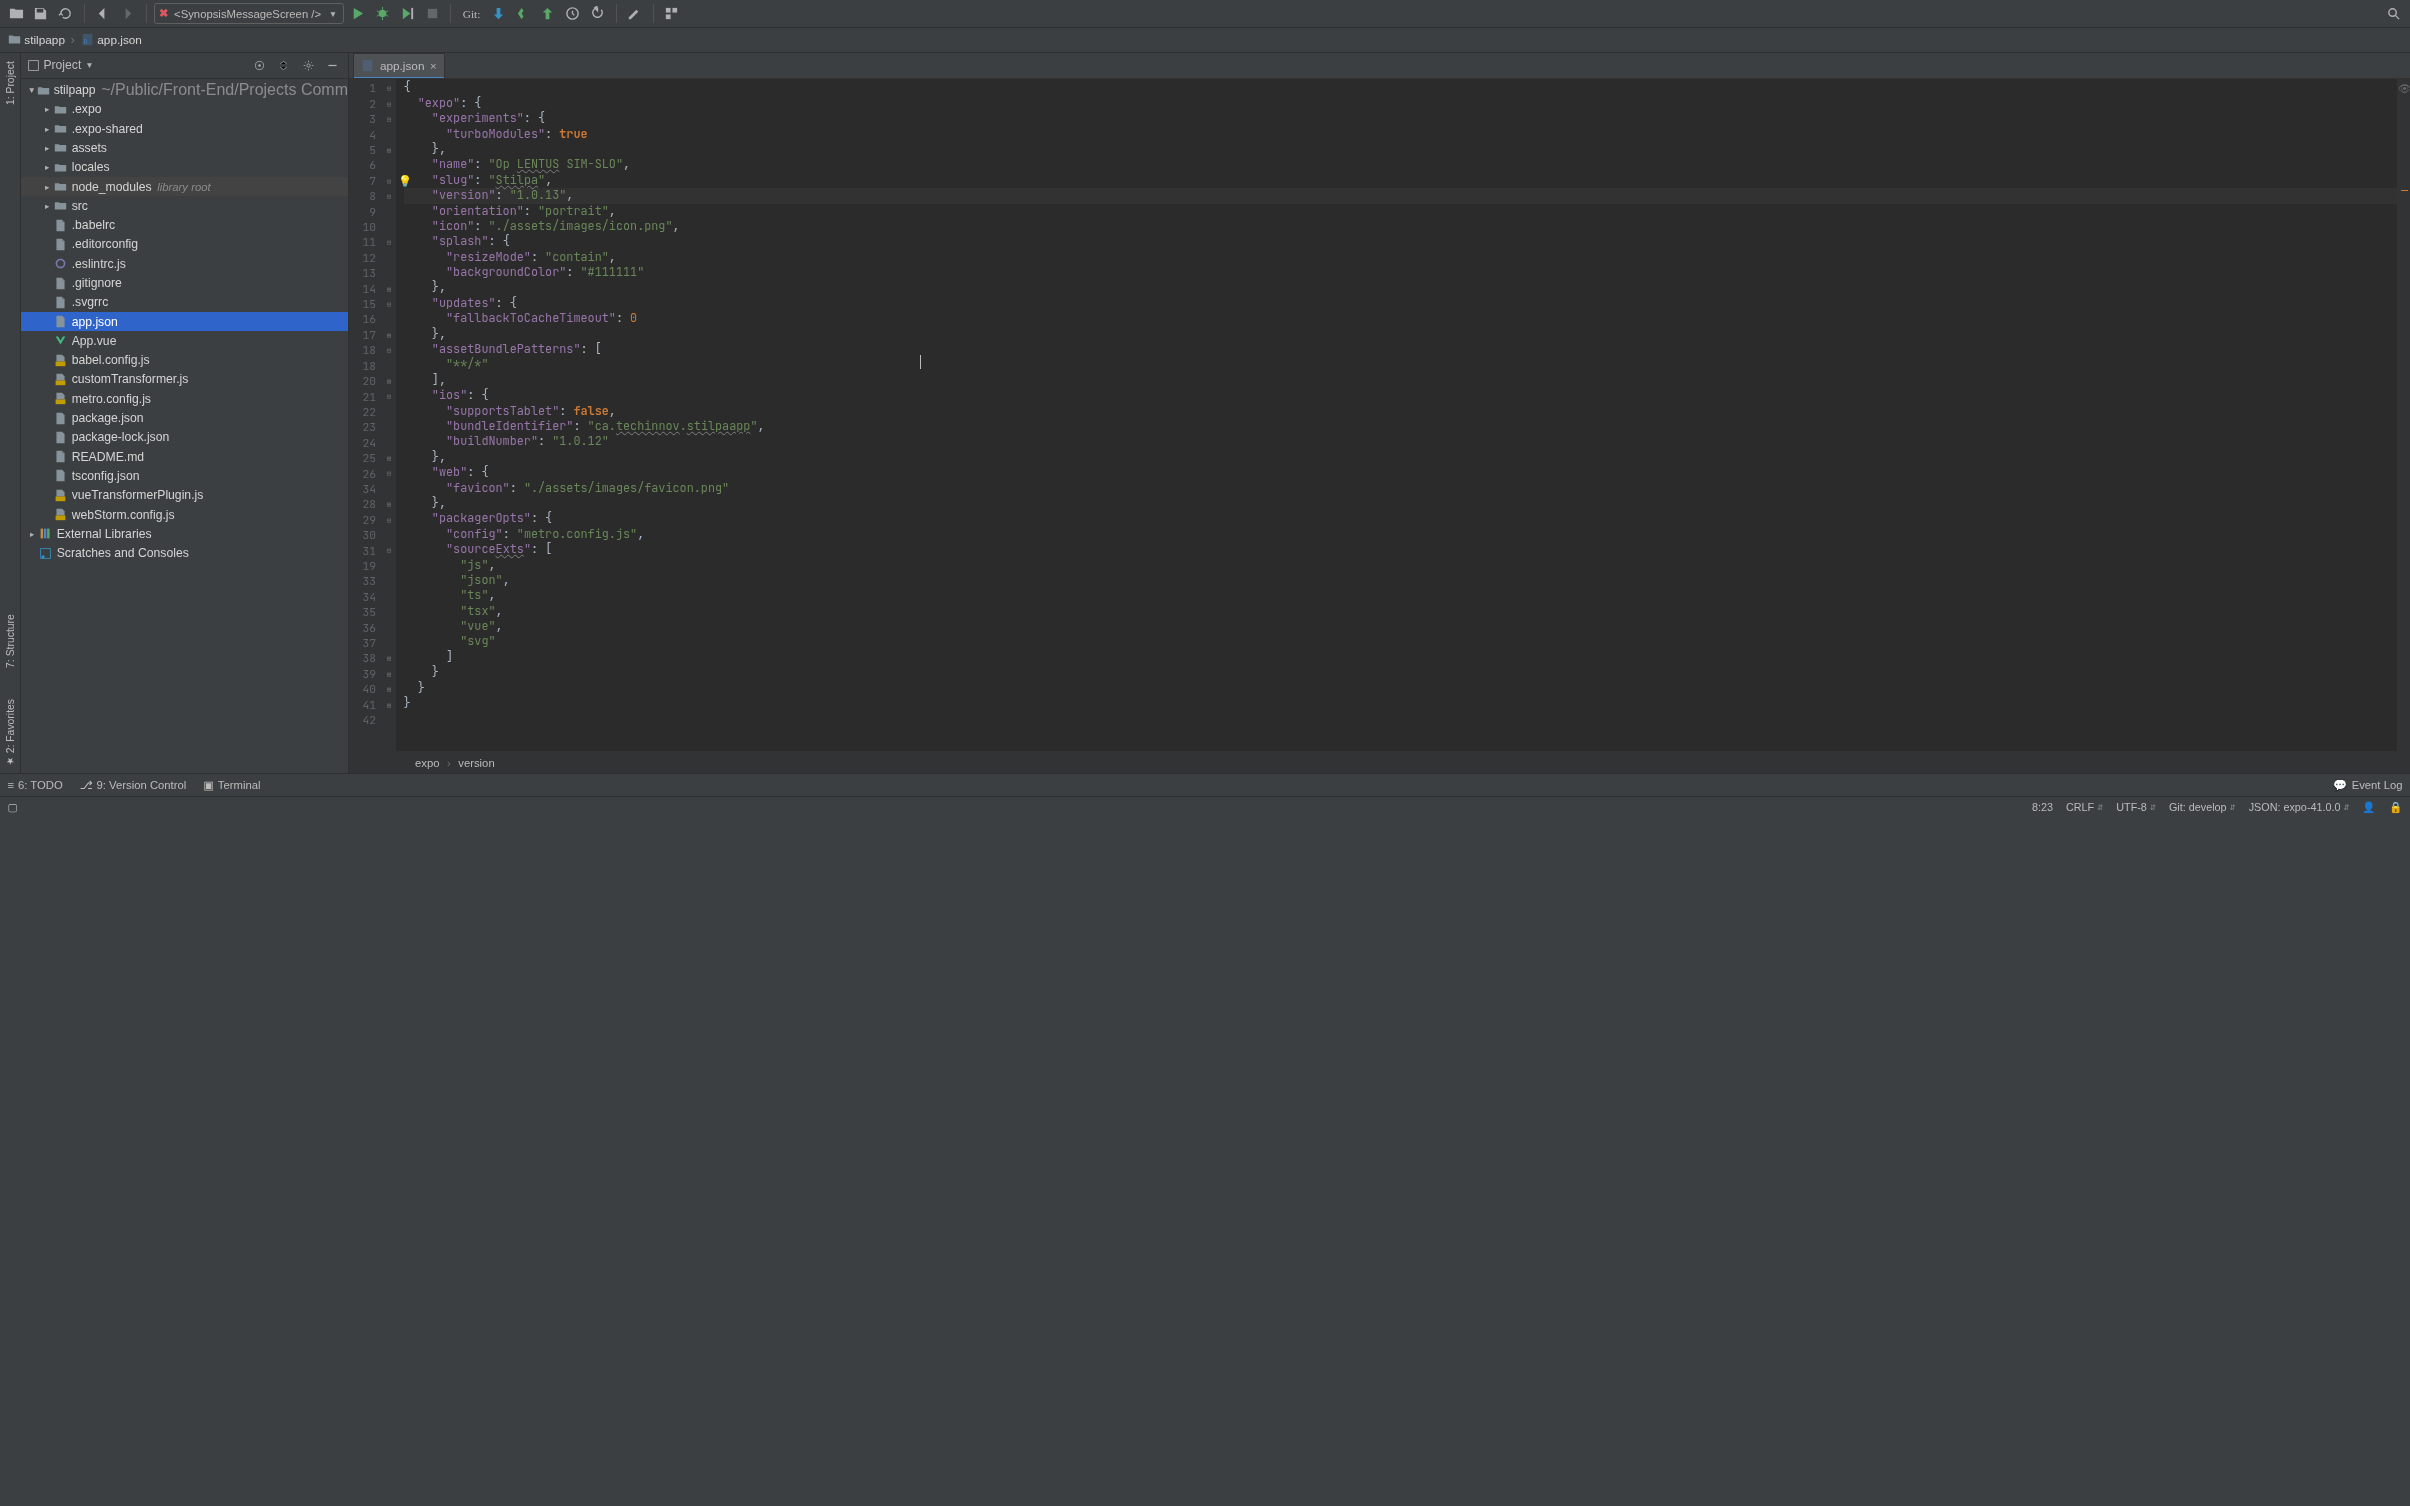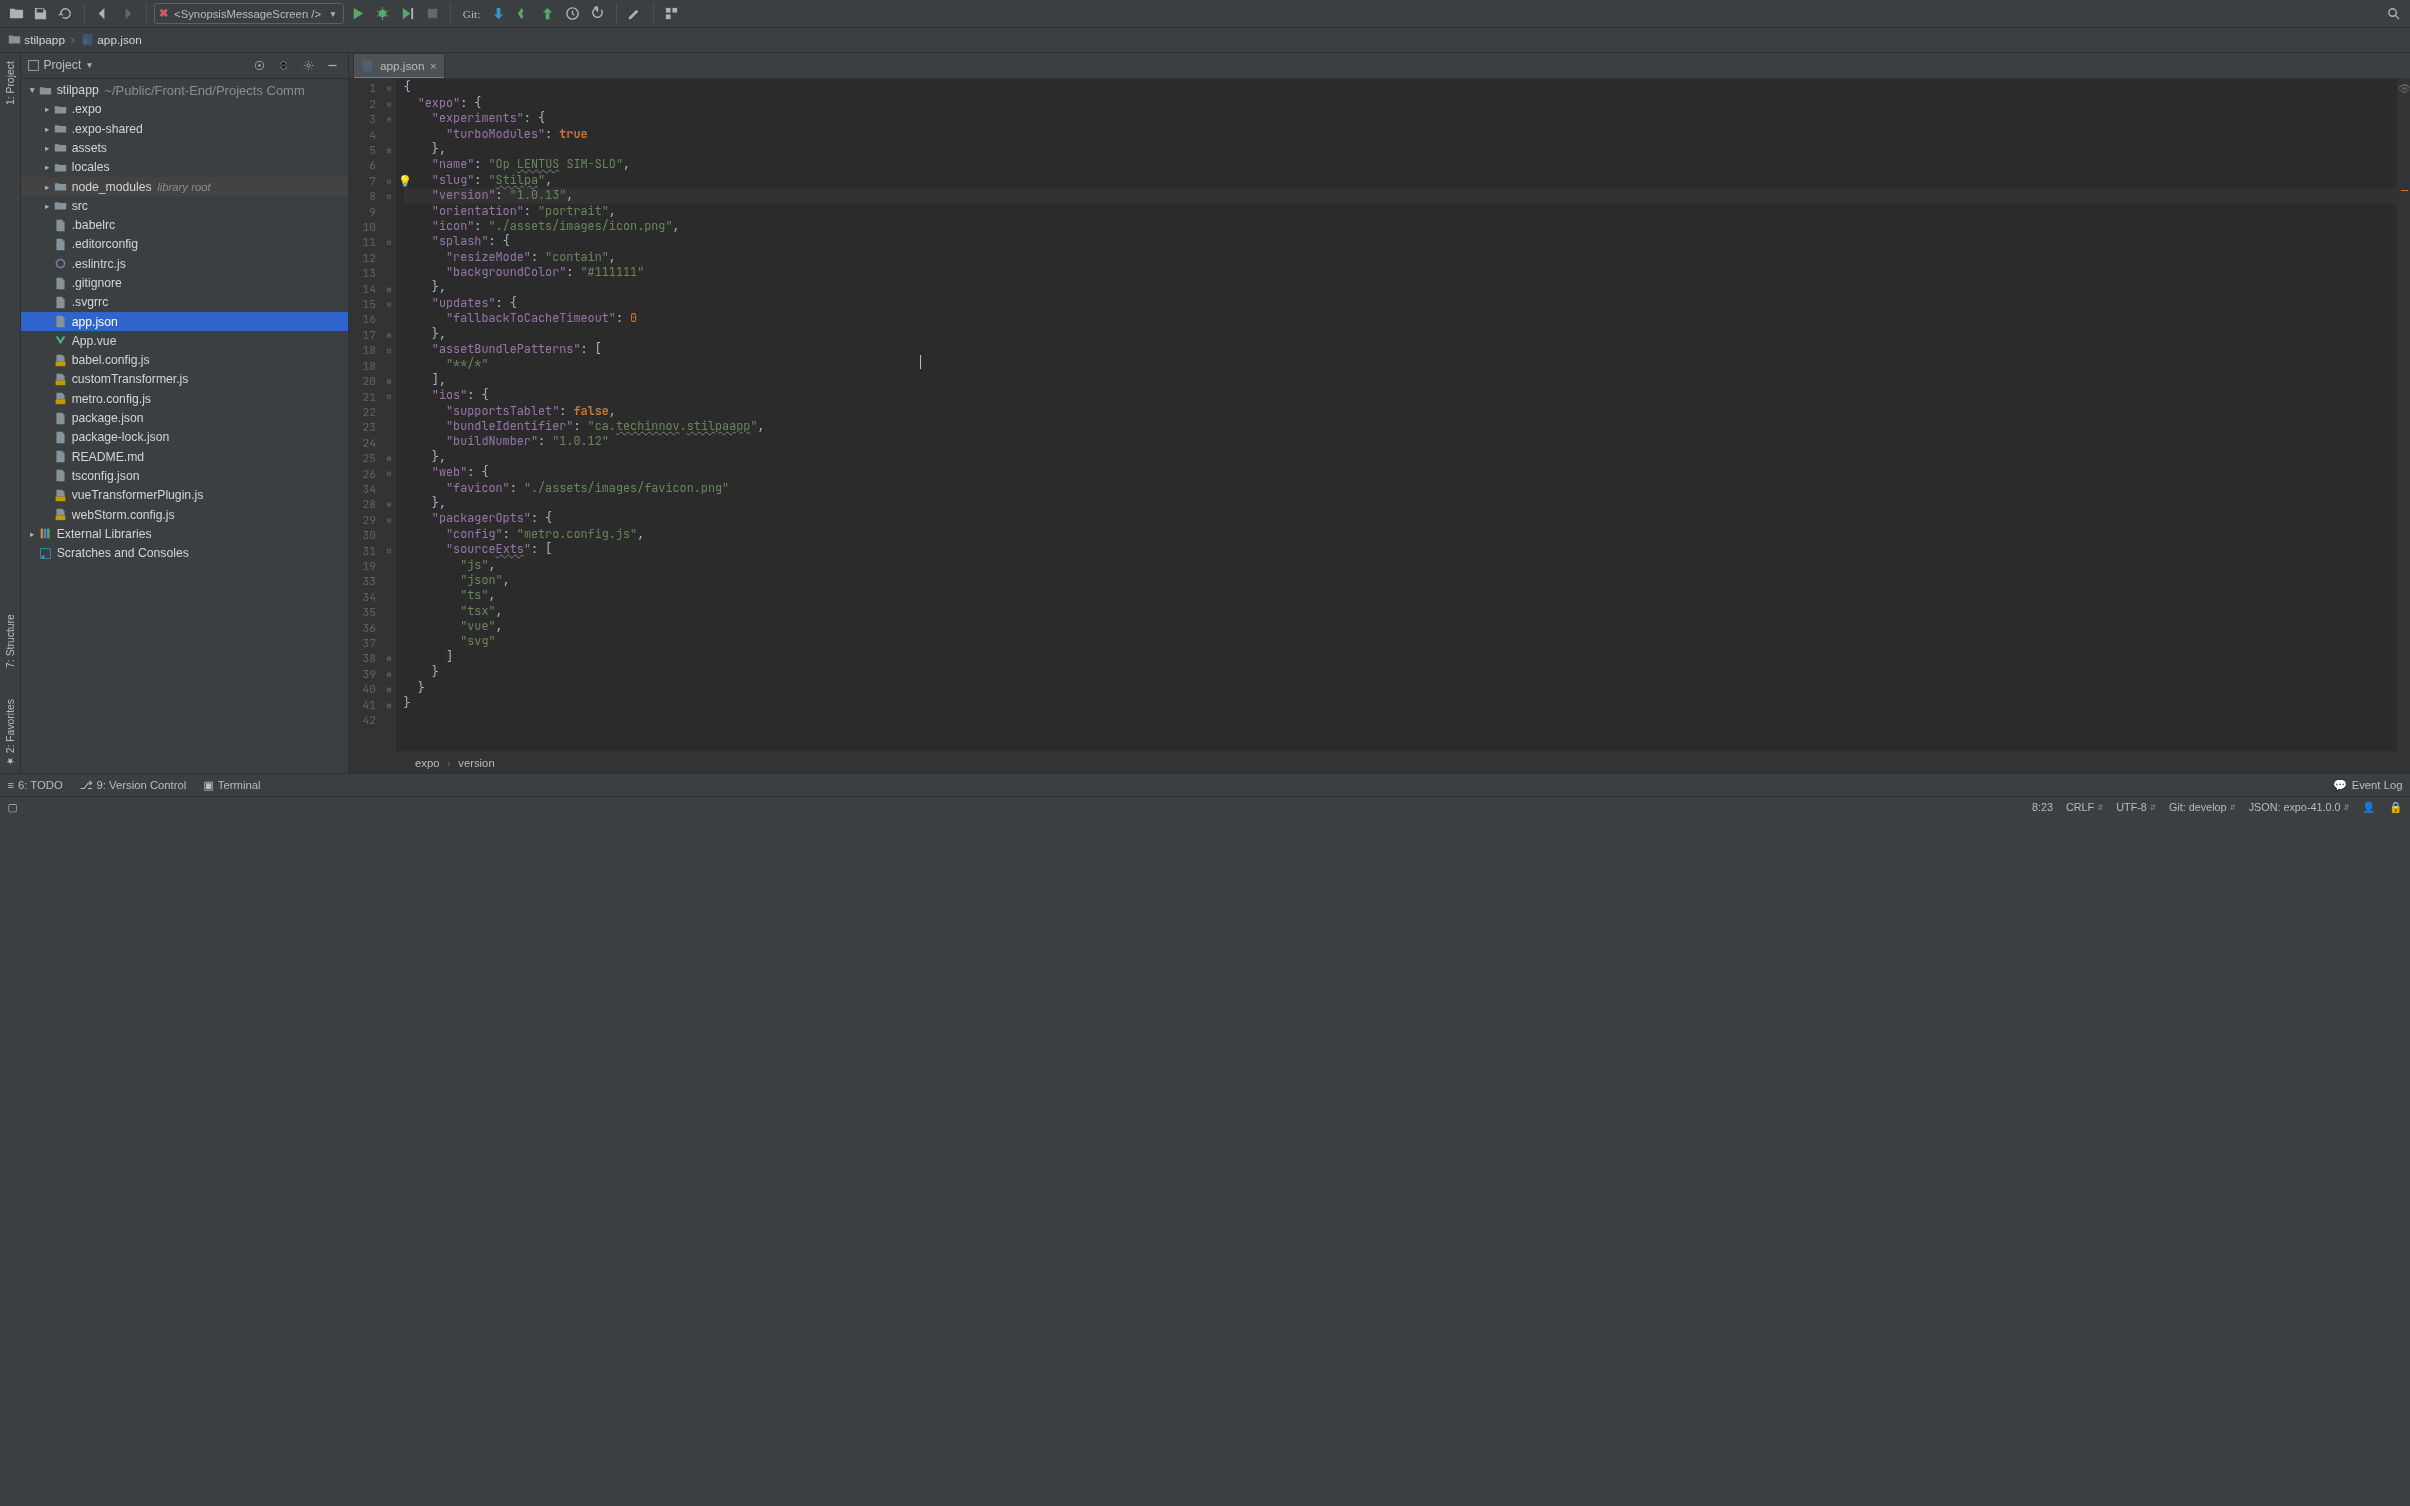--- a/index.html
+++ b/index.html
@@ -133,21 +133,21 @@
     cursor:pointer;
   }
   .tree-row.sel { background: var(--selection); color:white; }
   .tree-row.dim-bg { background: #434343; }
   .indent { display:inline-block; }
   .arrow { width:11.3px; display:inline-flex; justify-content:center; color:#AFB1B3; font-size:8.5px;}
   .ticon { width:15px; height:15px; margin-right:3.8px; display:inline-flex; align-items:center; justify-content:center;}
   .fname { color:var(--text-bright);}
   .tree-row.sel .fname{color:white;}
   .taglib { color:#8c8c8c; font-size:11.3px; padding-left:5.6px; font-style:italic;}
-  .path { color:#8c8c8c; font-size:13px; padding-left:5.6px;}
+  .path { color:#8c8c8c; font-size:16px; padding-left:5.6px;}
 
   
   .editor-area {
     flex:1; display:flex; flex-direction:column; min-width:0;
     background: var(--bg-darkest);
   }
   .editor-tabs {
     height:26px;
     background: var(--bg-dark);
     border-bottom:0.9px solid #323232;

